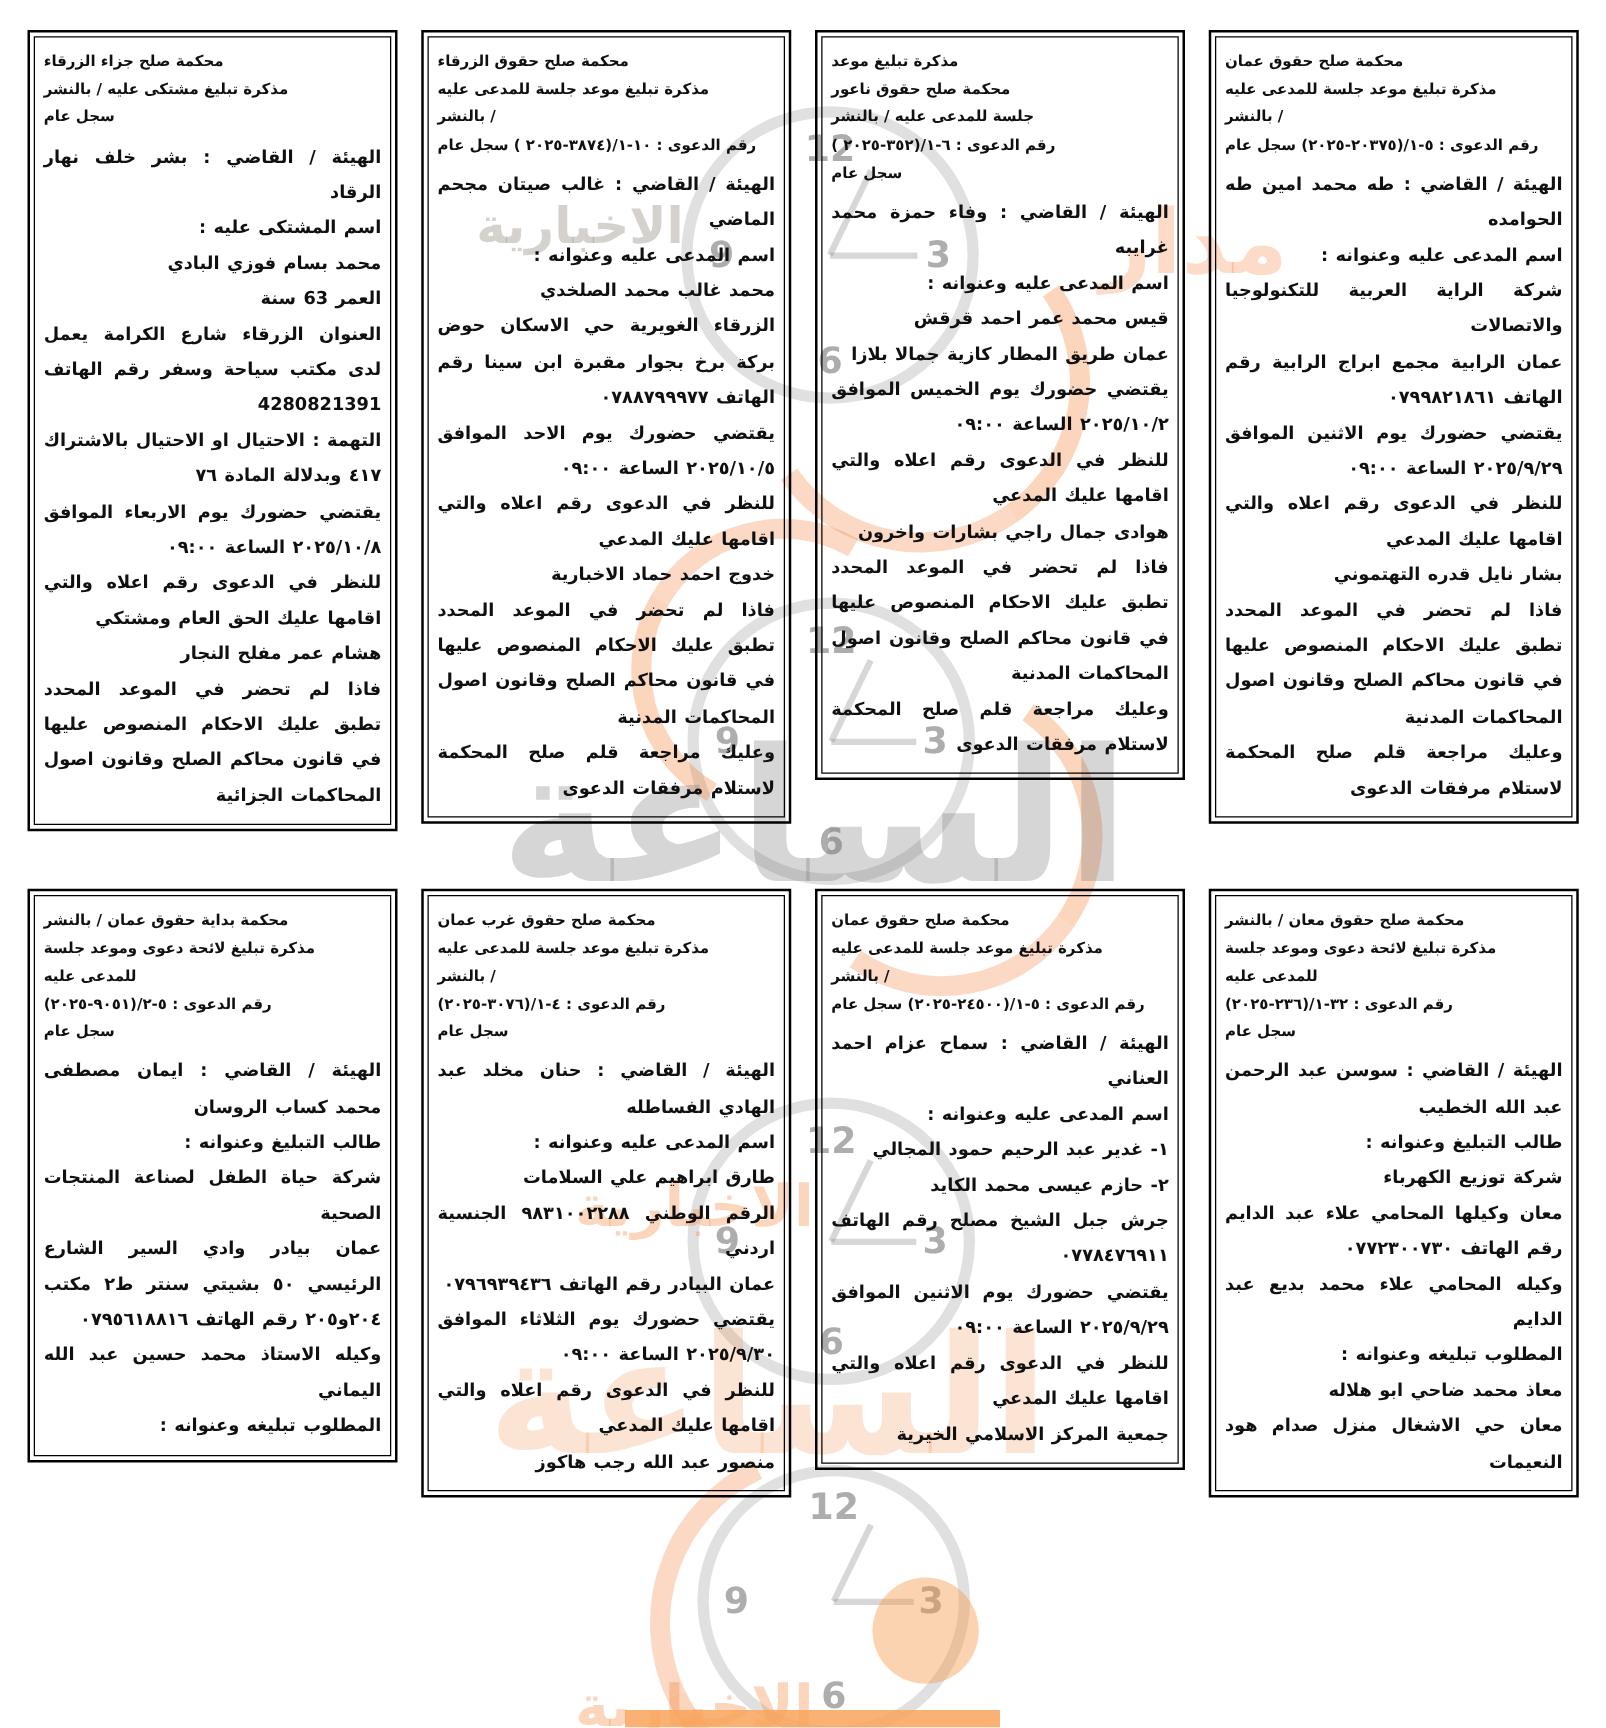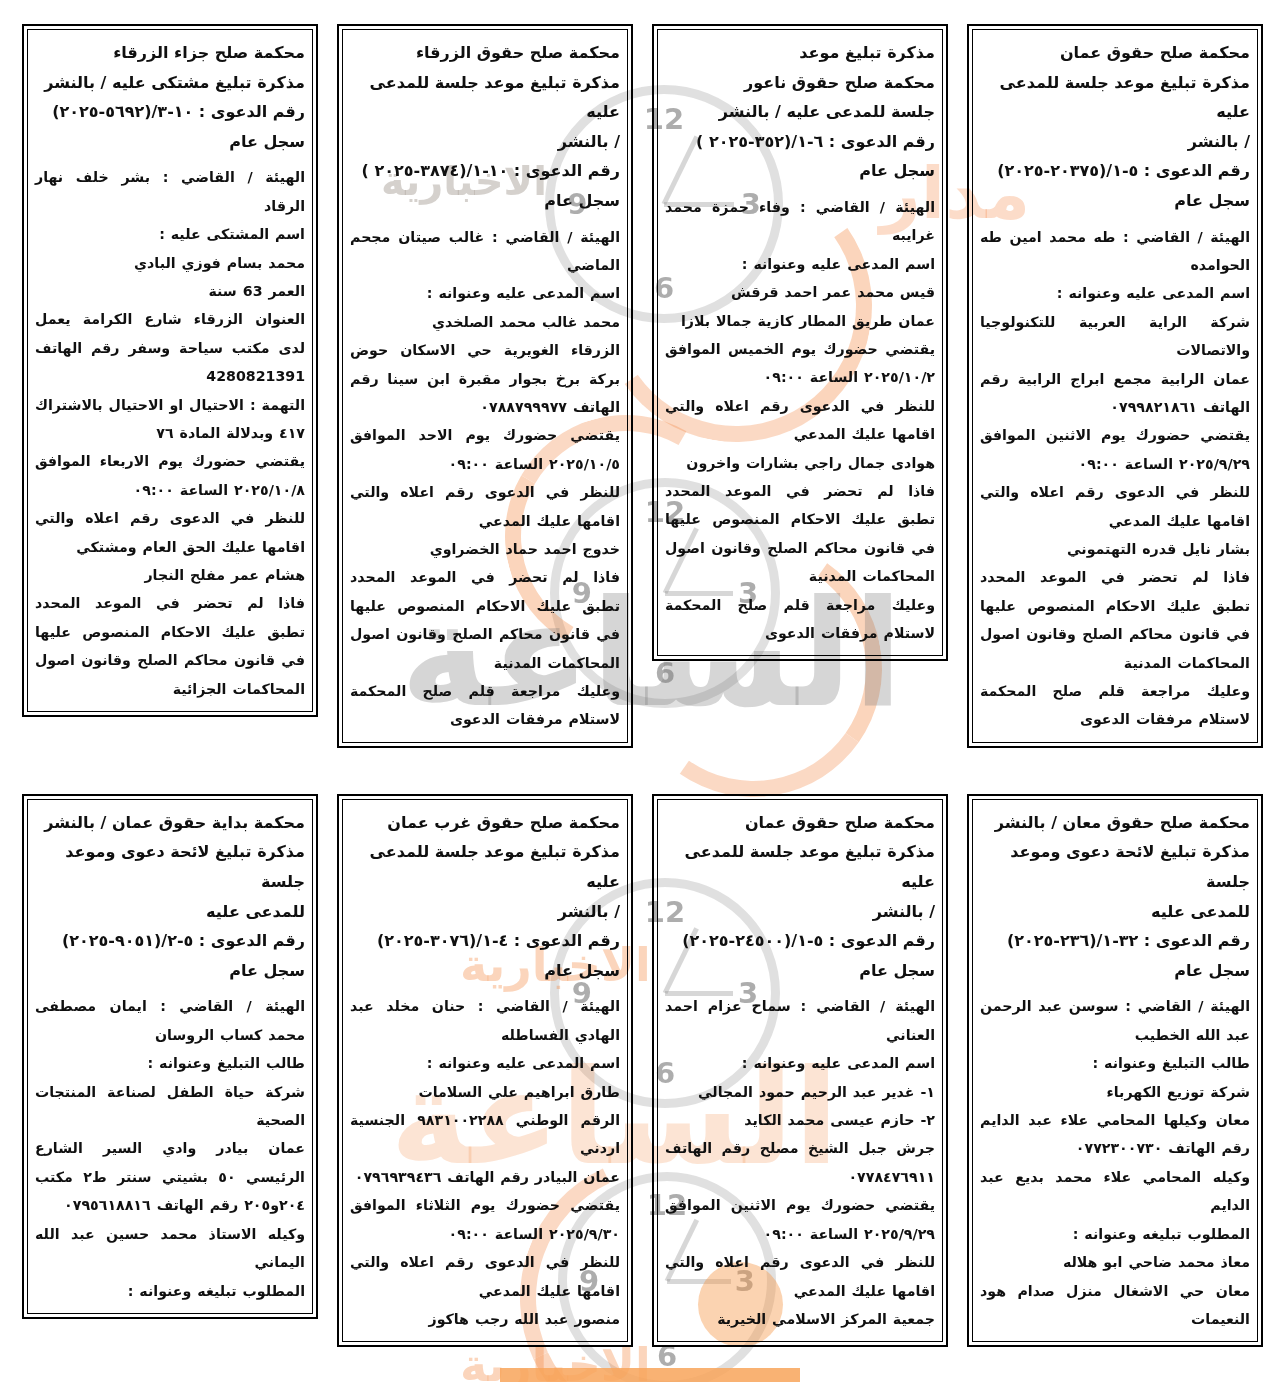--- a/index.html
+++ b/index.html
@@ -30,21 +30,21 @@
   .wm-orange-sub{font-size:46px;color:rgba(243,131,60,.34);}
   .wm-orange-top{font-size:71px;color:rgba(243,131,60,.28);}
   .wm-bar{position:absolute;background:rgba(248,164,90,.85);}
 
   
   .grid{position:relative;z-index:1;display:grid;
         grid-template-columns:repeat(4,296px);column-gap:19px;row-gap:46px;
         padding:24px 22px;align-items:start;}
   .notice{border:2.5px solid #000;outline:1px solid #000;outline-offset:-6px;
           padding:12px 11px;background:transparent;}
-  .title-line{text-align:right;font-weight:bold;font-size:16px;line-height:1.85;}
+  .title-line{text-align:left;font-weight:bold;font-size:12px;line-height:1.85;}
   .notice-body{margin-top:7px;}
   .body-line{font-weight:bold;font-size:14.2px;line-height:2.0;
              text-align:justify;text-align-last:right;word-spacing:1px;}
 </style>
 </head>
 <body>
 
 <div class="page">
 
   <div class="watermark">
@@ -139,31 +139,30 @@
           <div class="title-line">/ بالنشر</div>
           <div class="title-line">رقم الدعوى : ١٠-١/(٣٨٧٤-٢٠٢٥ ) سجل عام</div>
         </div>
       <div class="notice-body">
           <div class="body-line">الهيئة / القاضي : غالب صيتان مجحم الماضي</div>
           <div class="body-line">اسم المدعى عليه وعنوانه :</div>
           <div class="body-line">محمد غالب محمد الصلخدي</div>
           <div class="body-line">الزرقاء الغويرية حي الاسكان حوض بركة برخ بجوار مقبرة ابن سينا رقم الهاتف ٠٧٨٨٧٩٩٩٧٧</div>
           <div class="body-line">يقتضي حضورك يوم الاحد الموافق ٢٠٢٥/١٠/٥ الساعة ٠٩:٠٠</div>
           <div class="body-line">للنظر في الدعوى رقم اعلاه والتي اقامها عليك المدعي</div>
-          <div class="body-line">خدوج احمد حماد الخضراوي</div>
+          <div class="body-line">خدوج احمد حماد الاخبارية</div>
           <div class="body-line">فاذا لم تحضر في الموعد المحدد تطبق عليك الاحكام المنصوص عليها في قانون محاكم الصلح وقانون اصول المحاكمات المدنية</div>
           <div class="body-line">وعليك مراجعة قلم صلح المحكمة لاستلام مرفقات الدعوى</div>
         </div>
     </article>
 
     <article class="notice">
       <div class="notice-title">
           <div class="title-line">محكمة صلح جزاء الزرقاء</div>
           <div class="title-line">مذكرة تبليغ مشتكى عليه / بالنشر</div>
-          <div class="title-line">رقم الدعوى : ١٠-٣/(٥٦٩٢-٢٠٢٥)</div>
           <div class="title-line">سجل عام</div>
         </div>
       <div class="notice-body">
           <div class="body-line">الهيئة / القاضي : بشر خلف نهار الرقاد</div>
           <div class="body-line">اسم المشتكى عليه :</div>
           <div class="body-line">محمد بسام فوزي البادي</div>
           <div class="body-line">العمر 63 سنة</div>
           <div class="body-line">العنوان الزرقاء شارع الكرامة يعمل لدى مكتب سياحة وسفر رقم الهاتف 4280821391</div>
           <div class="body-line">التهمة : الاحتيال او الاحتيال بالاشتراك ٤١٧ وبدلالة المادة ٧٦</div>
           <div class="body-line">يقتضي حضورك يوم الاربعاء الموافق ٢٠٢٥/١٠/٨ الساعة ٠٩:٠٠</div>

